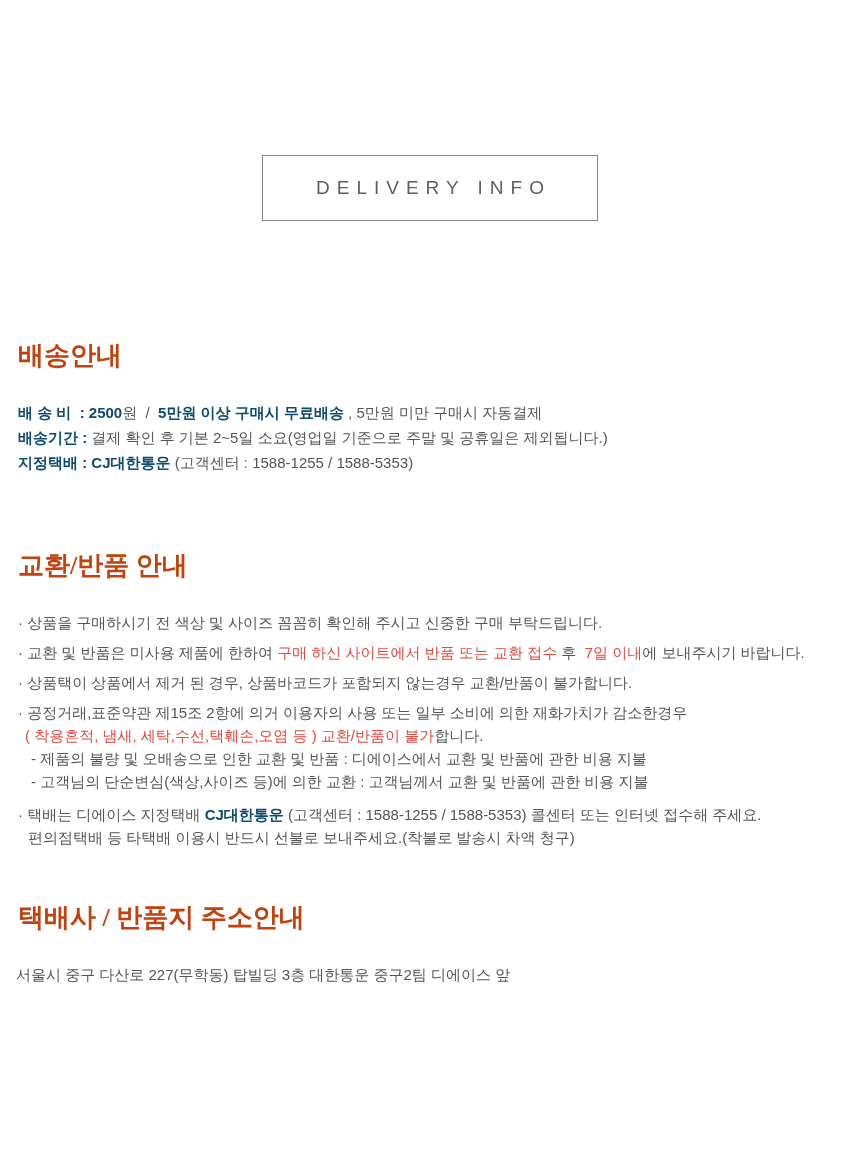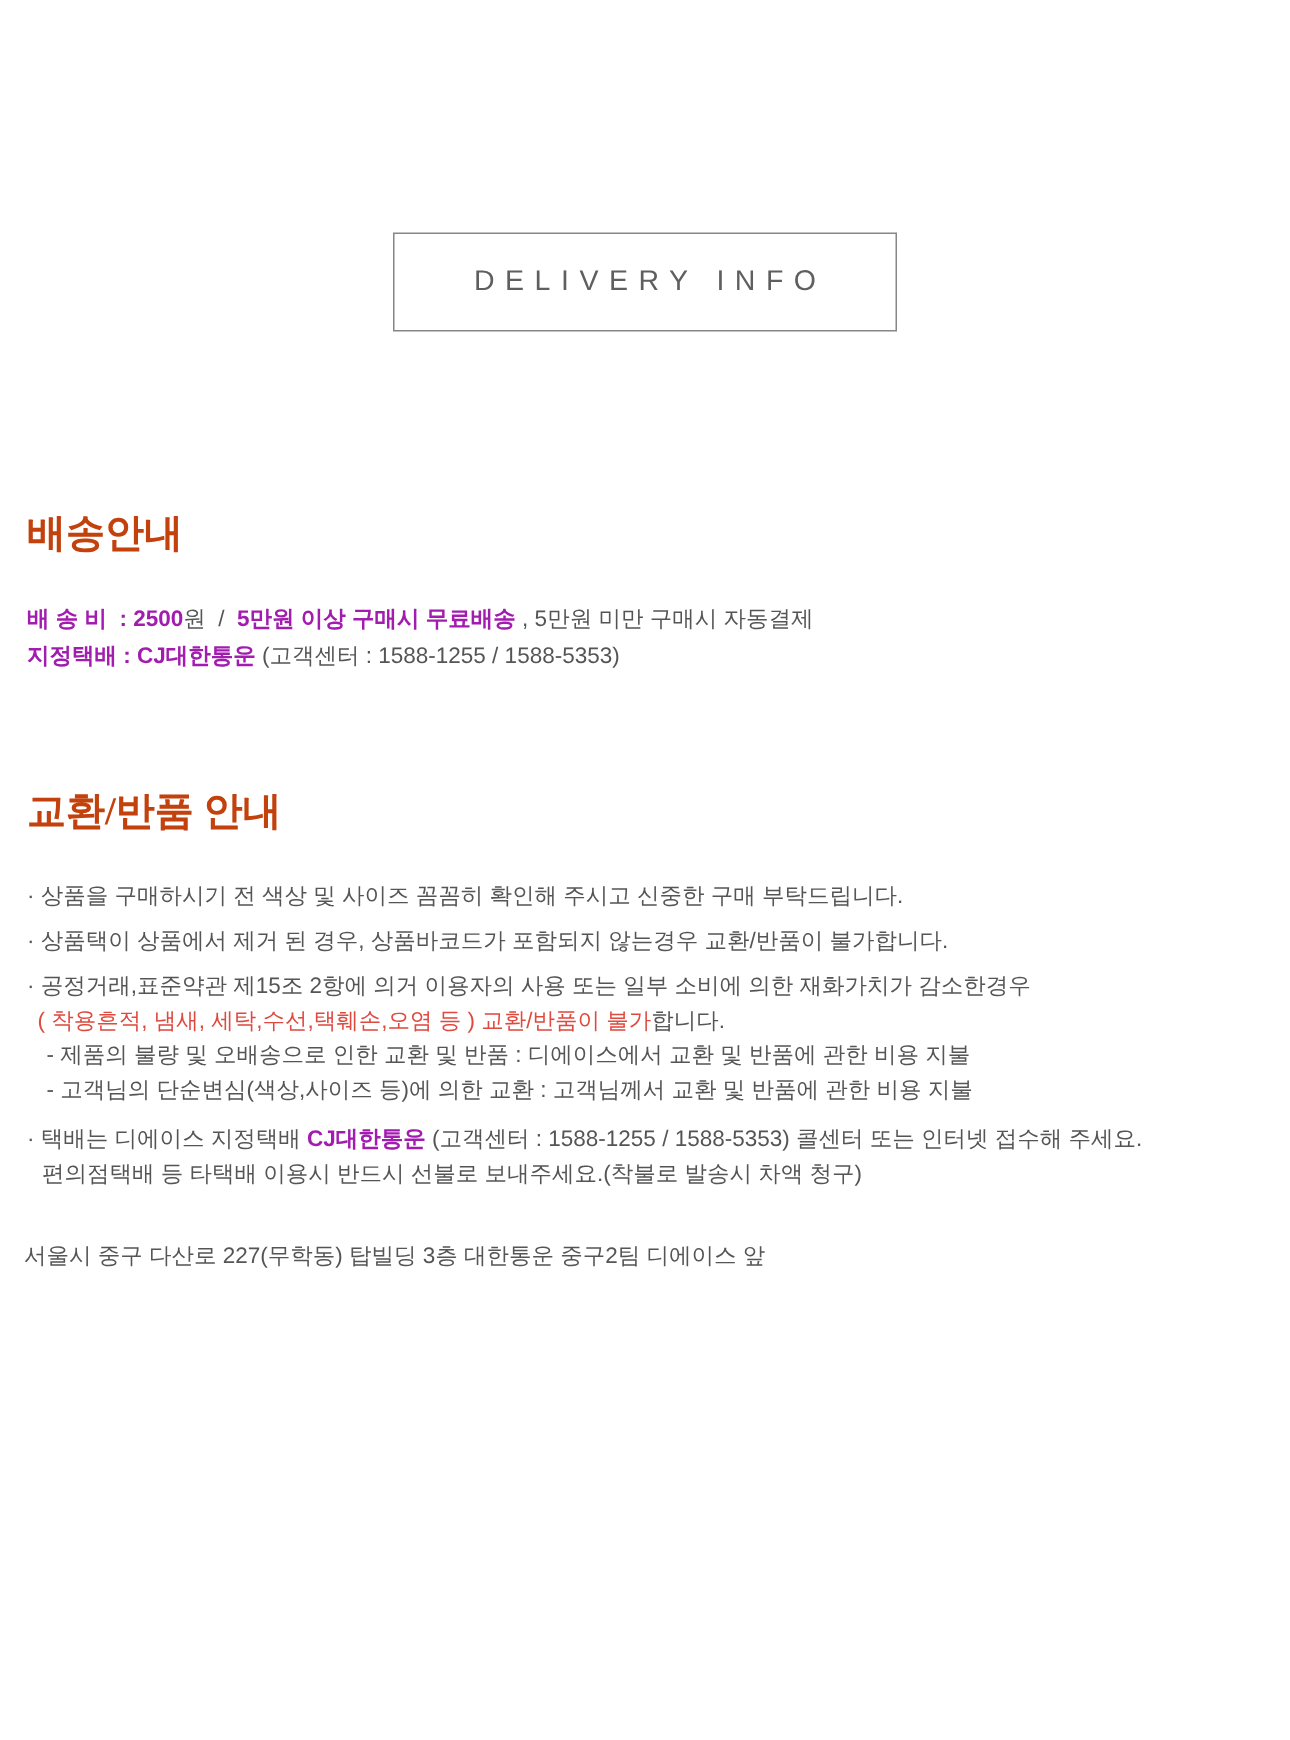--- a/index.html
+++ b/index.html
@@ -52,21 +52,21 @@
   }
   #shipping-body { margin-top: 31px; line-height: 25px; }
   #exchange-body { margin-top: 32px; line-height: 23px; }
   #courier-body  { margin-top: 32px; line-height: 23px; padding-left: 16px; }
 
   .tline {
     white-space: pre-wrap;
     color: #555555;
   }
   .seg-n { color: #555555; font-weight: normal; }
-  .seg-b { color: #a21caf; font-weight: bold; }
+  .seg-b { color: #0c4a6e; font-weight: bold; }
   .seg-r { color: #df4a3f; font-weight: normal; }
 
   
   .ind-a { padding-left: 64px; }  
   .ind-b { padding-left: 7px;  }  
   .ind-c { padding-left: 13px; }  
   .ind-d { padding-left: 10px; }  
 
   
   .g-bullet { margin-top: 7px; }
@@ -78,37 +78,40 @@
 <div class="page">
 
   <div class="banner">
     <span class="banner-label">DELIVERY INFO</span>
   </div>
 
   <section>
     <h2 id="shipping-title" class="section-title">배송안내</h2>
     <div id="shipping-body" class="text-block">
         <div class="tline "><span class="seg-b">배 송 비  : 2500</span><span class="seg-n">원  /  </span><span class="seg-b">5만원 이상 구매시 무료배송</span><span class="seg-n"> , 5만원 미만 구매시 자동결제</span></div>
+        <div class="tline "><span class="seg-b">배송기간 : </span><span class="seg-n">결제 확인 후 기본 2~5일 소요(영업일 기준으로 주말 및 공휴일은 제외됩니다.)</span></div>
         <div class="tline "><span class="seg-b">지정택배 : CJ대한통운</span><span class="seg-n"> (고객센터 : 1588-1255 / 1588-5353)</span></div>
       </div>
   </section>
 
   <section>
     <h2 id="exchange-title" class="section-title">교환/반품 안내</h2>
     <div id="exchange-body" class="text-block">
         <div class="tline "><span class="seg-n">· 상품을 구매하시기 전 색상 및 사이즈 꼼꼼히 확인해 주시고 신중한 구매 부탁드립니다.</span></div>
+        <div class="tline g-bullet"><span class="seg-n">· 교환 및 반품은 미사용 제품에 한하여 </span><span class="seg-r">구매 하신 사이트에서 반품 또는 교환 접수</span><span class="seg-n"> 후  </span><span class="seg-r">7일 이내</span><span class="seg-n">에 보내주시기 바랍니다.</span></div>
         <div class="tline g-bullet"><span class="seg-n">· 상품택이 상품에서 제거 된 경우, 상품바코드가 포함되지 않는경우 교환/반품이 불가합니다.</span></div>
         <div class="tline g-bullet"><span class="seg-n">· 공정거래,표준약관 제15조 2항에 의거 이용자의 사용 또는 일부 소비에 의한 재화가치가 감소한경우</span></div>
         <div class="tline ind-b"><span class="seg-r">( 착용흔적, 냄새, 세탁,수선,택훼손,오염 등 ) 교환/반품이 불가</span><span class="seg-n">합니다.</span></div>
         <div class="tline ind-c"><span class="seg-n">- 제품의 불량 및 오배송으로 인한 교환 및 반품 : 디에이스에서 교환 및 반품에 관한 비용 지불</span></div>
         <div class="tline ind-c"><span class="seg-n">- 고객님의 단순변심(색상,사이즈 등)에 의한 교환 : 고객님께서 교환 및 반품에 관한 비용 지불</span></div>
         <div class="tline g-group"><span class="seg-n">· 택배는 디에이스 지정택배 </span><span class="seg-b">CJ대한통운</span><span class="seg-n"> (고객센터 : 1588-1255 / 1588-5353) 콜센터 또는 인터넷 접수해 주세요.</span></div>
         <div class="tline ind-d"><span class="seg-n">편의점택배 등 타택배 이용시 반드시 선불로 보내주세요.(착불로 발송시 차액 청구)</span></div>
       </div>
   </section>
 
   <section>
+    <h2 id="courier-title" class="section-title">택배사 / 반품지 주소안내</h2>
     <div id="courier-body" class="text-block">
       <div class="tline">서울시 중구 다산로 227(무학동) 탑빌딩 3층 대한통운 중구2팀 디에이스 앞</div>
     </div>
   </section>
 
 </div>
 
 </body></html>

